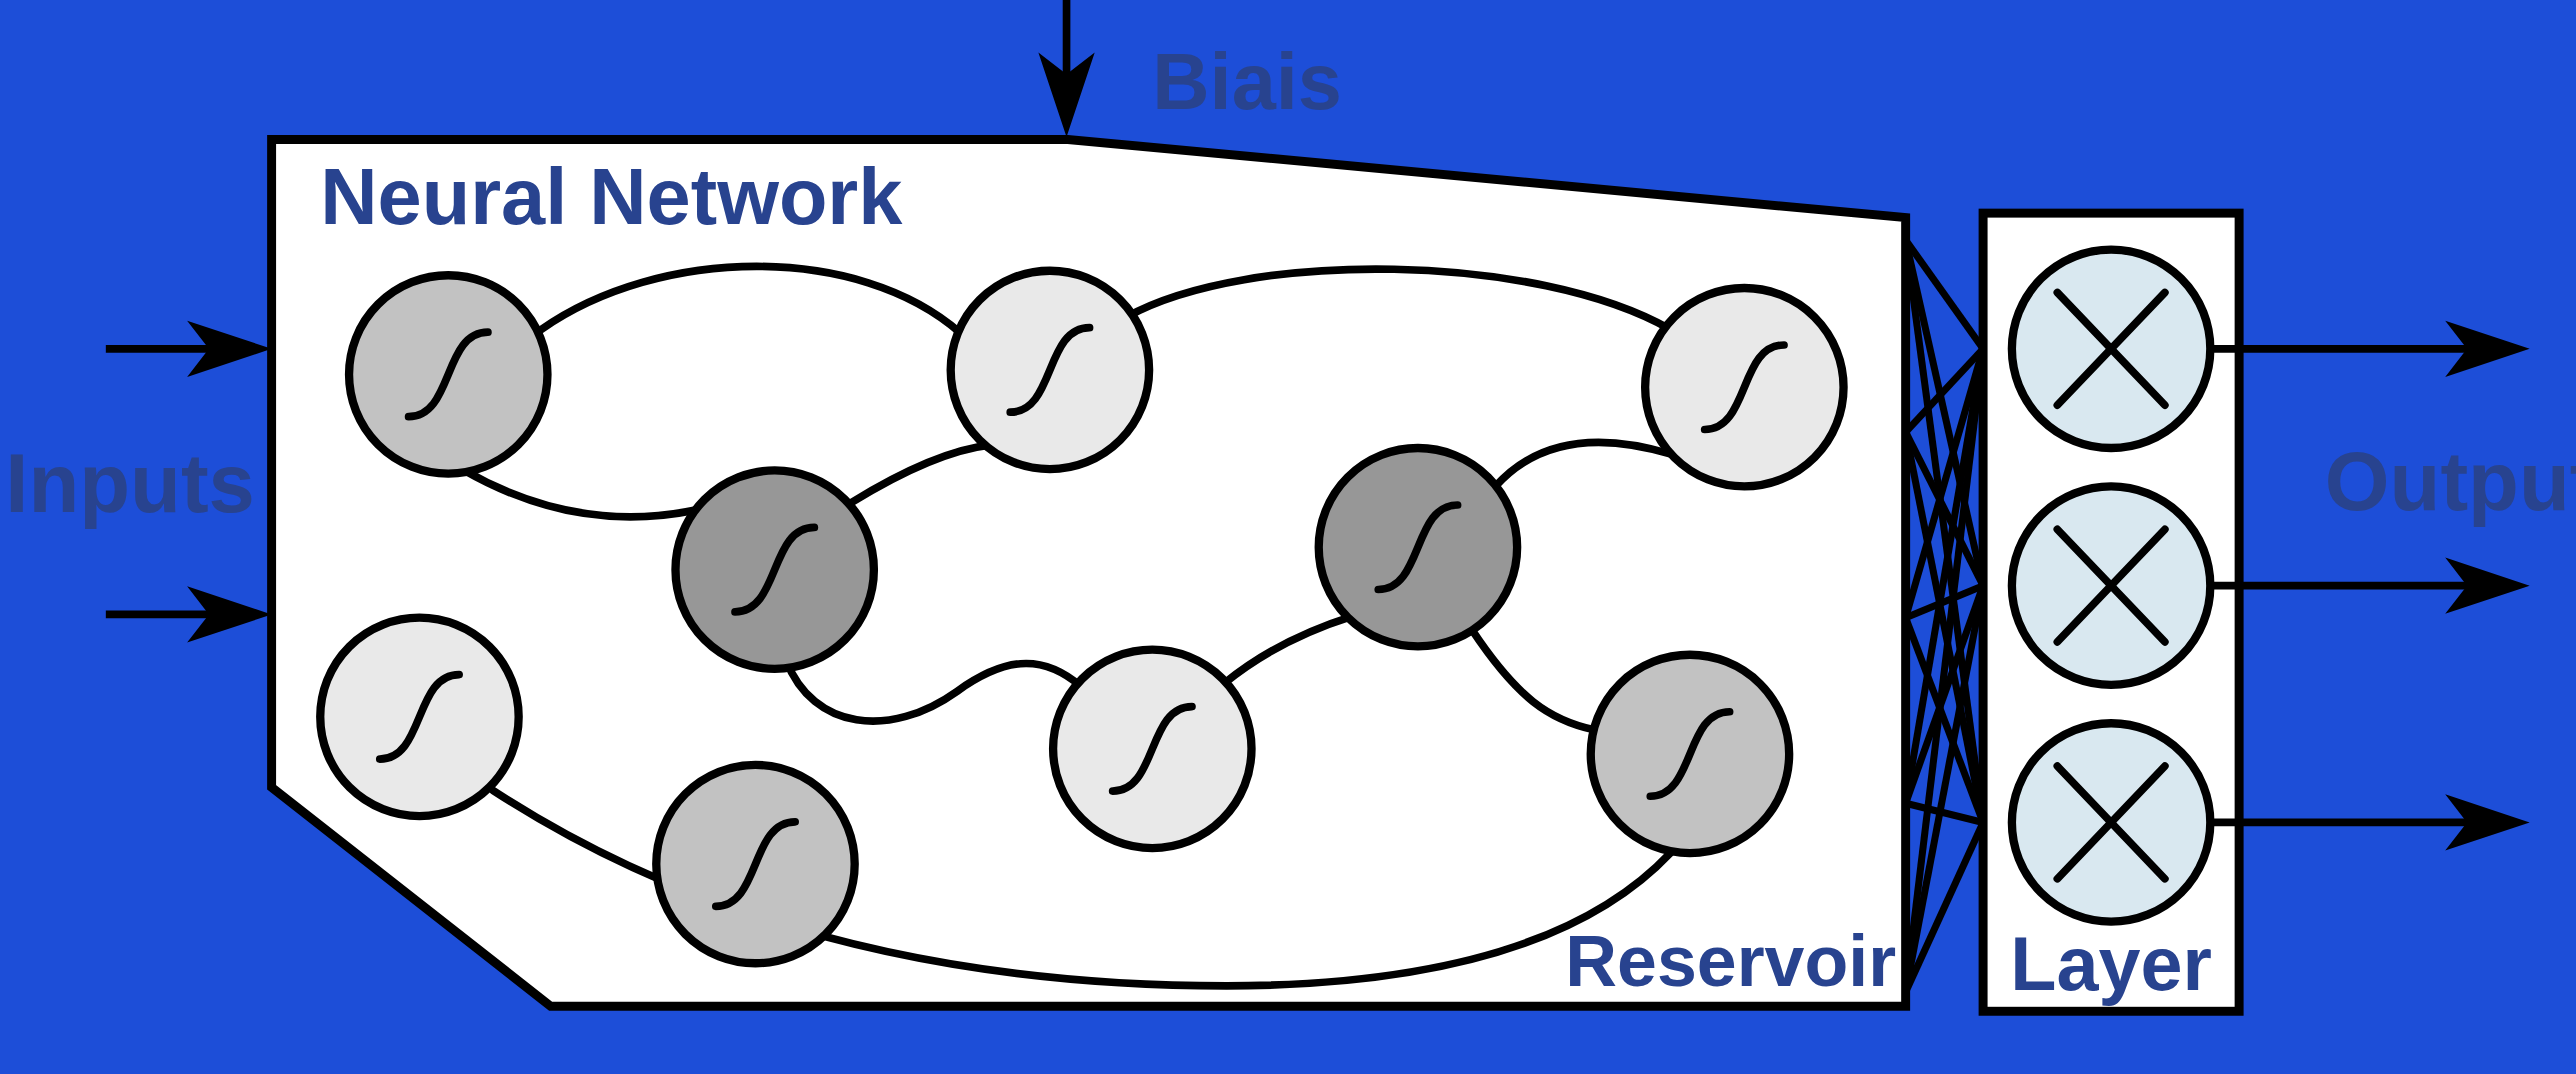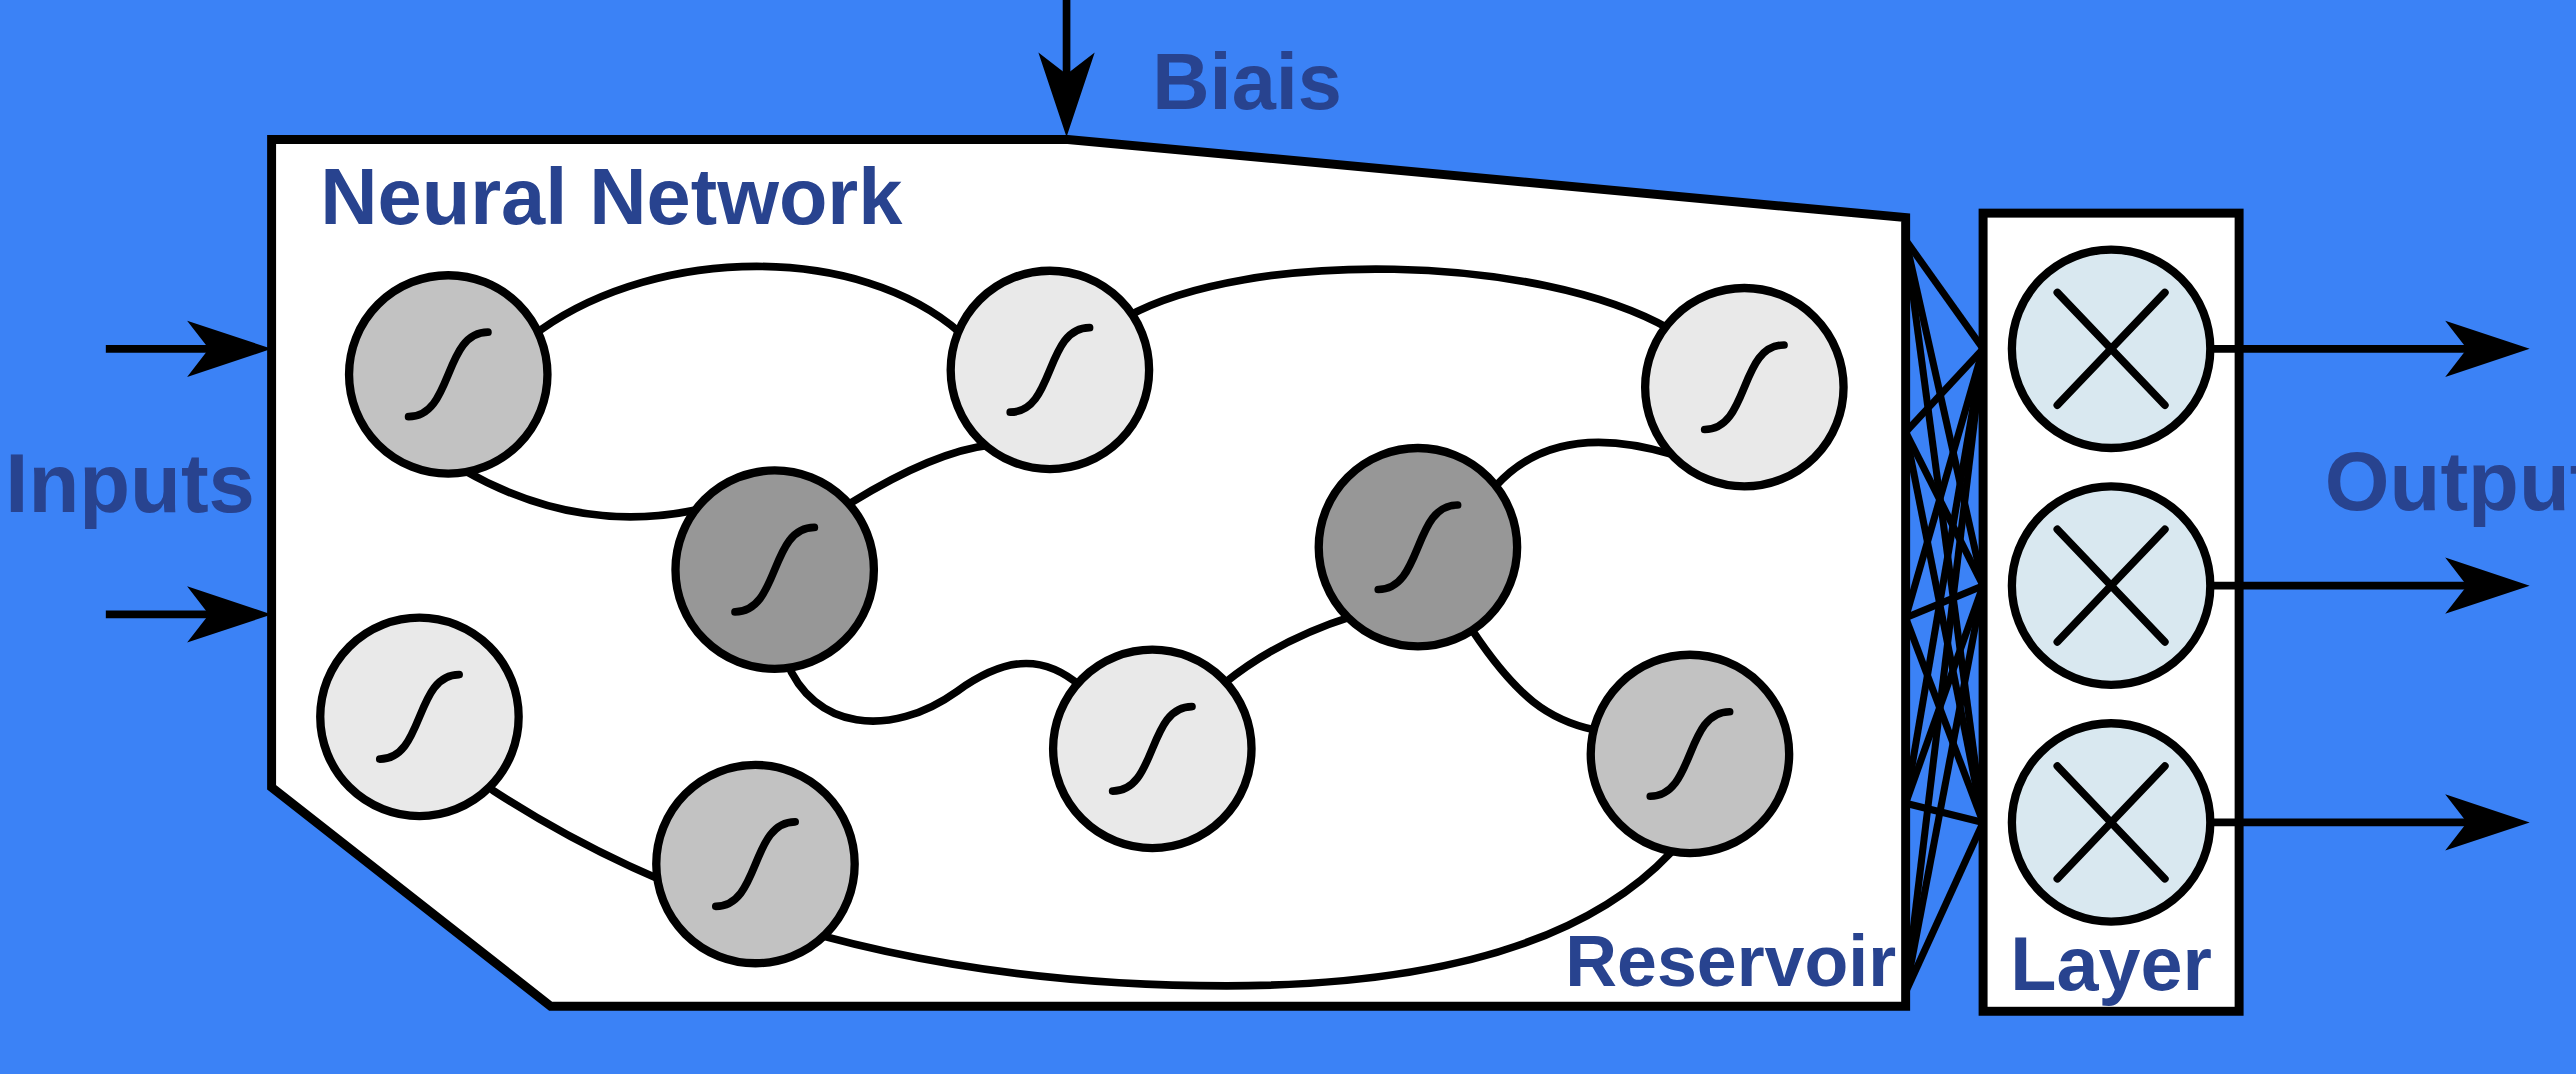--- a/index.html
+++ b/index.html
@@ -8,21 +8,21 @@
     background: #ffffff;
     width: 2576px;
     height: 1074px;
     font-family: "Liberation Sans", sans-serif;
   }
   #stage {
     position: relative;
     width: 2576px;
     height: 1074px;
     overflow: hidden;
-    background: #3b82f6;
+    background: #1d4ed8;
   }
   svg { display: block; }
   text.blue-label {
     fill: #28438f;
     font-family: "Liberation Sans", sans-serif;
     font-weight: 600;
   }
 </style>
 </head>
 <body>

